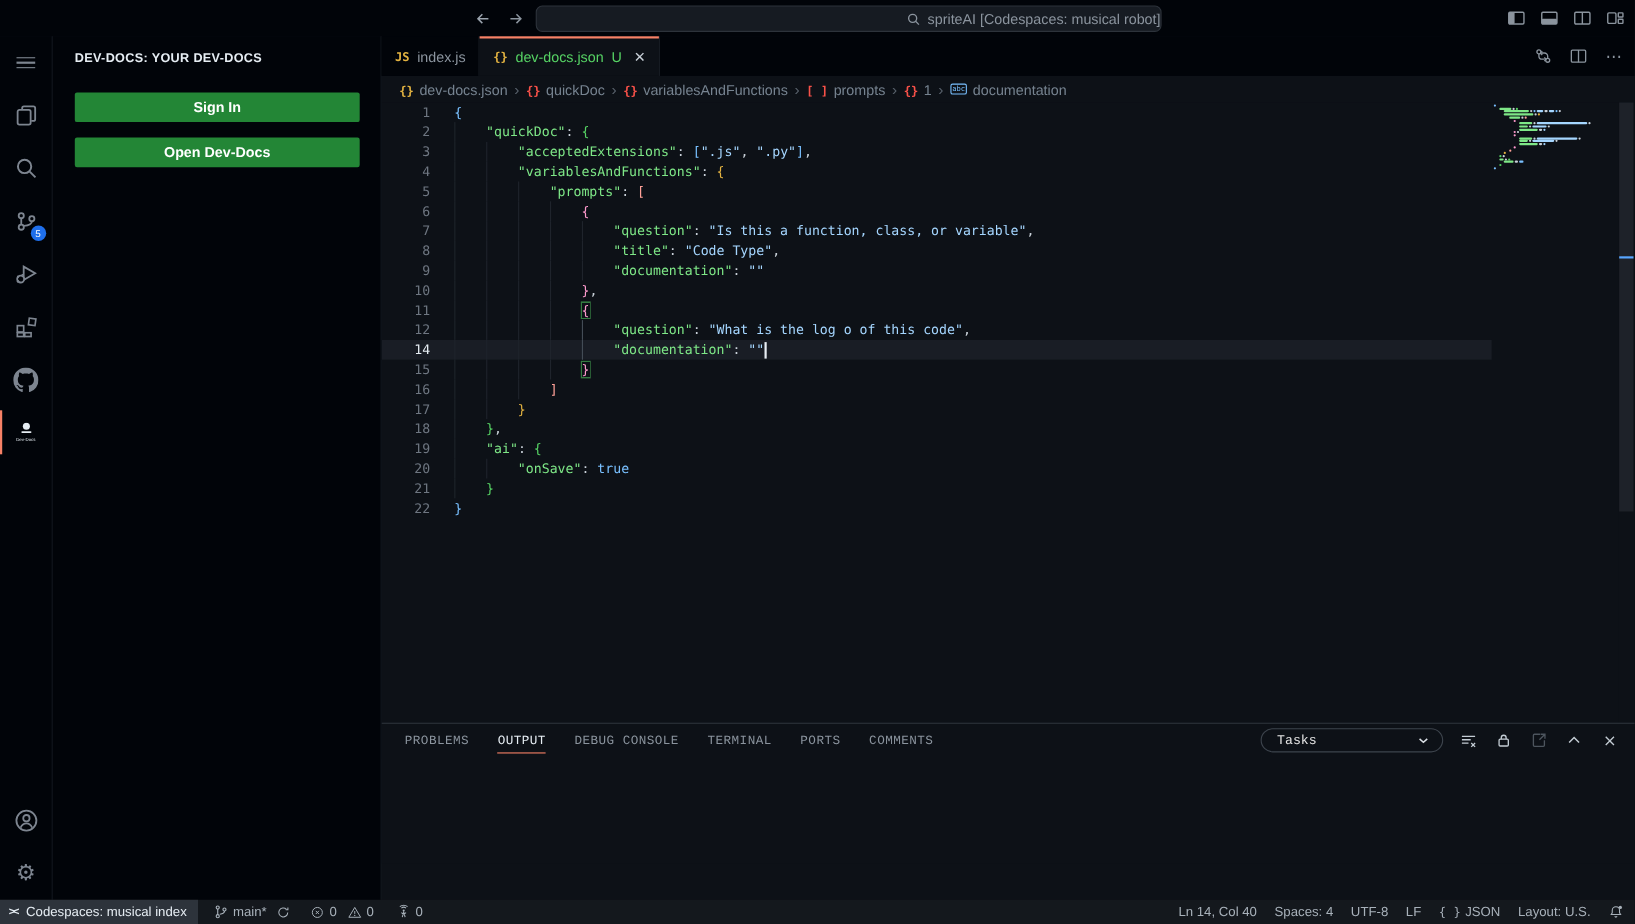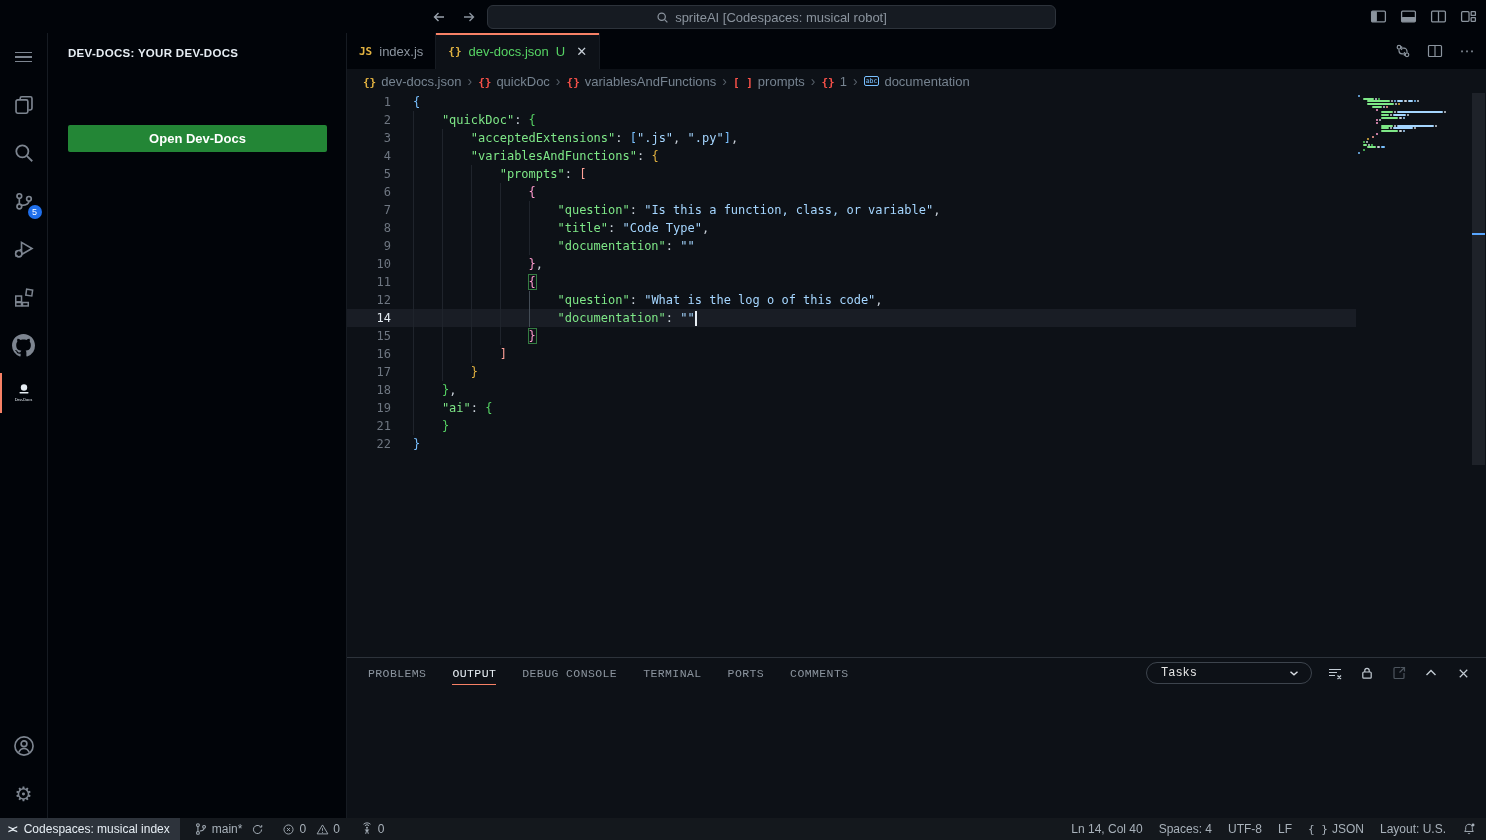--- a/index.html
+++ b/index.html
@@ -6,21 +6,21 @@
   html,body { width:1486px; height:840px; overflow:hidden; background:#0d1117;
     font-family:"Liberation Sans", sans-serif; }
   .mono { font-family:"DejaVu Sans Mono", monospace; }
 
   
   .titlebar { position:absolute; left:0; top:0; width:1486px; height:33px; background:#010409;
     display:flex; align-items:center; }
   .nav-arrows { position:absolute; left:430px; top:0; height:33px; display:flex; align-items:center; gap:12px; }
   .nav-btn { width:18px; height:18px; display:flex; align-items:center; justify-content:center; color:#8b949e; }
   .searchbox { position:absolute; left:487px; top:5px; width:569px; height:24px; background:#161b22;
-    border:1px solid #2d333b; border-radius:6px; display:flex; align-items:center; justify-content:center;
+    border:1px solid #2d333b; border-radius:6px; display:flex; align-items:center; justify-content:flex-end;
     gap:6px; color:#8b949e; font-size:13px; }
   .layout-controls { position:absolute; right:8px; top:0; height:33px; display:flex; align-items:center; gap:10px; }
   .lc-icon { width:20px; height:20px; display:flex; align-items:center; justify-content:center; }
 
   
   .activitybar { position:absolute; left:0; top:33px; width:48px; height:785px; background:#010409;
     border-right:1px solid #161b22; display:flex; flex-direction:column; align-items:center; }
   .act-item { position:relative; width:48px; height:48px; display:flex; flex-direction:column;
     align-items:center; justify-content:center; color:#7d8590; cursor:pointer; }
   .act-item.active { color:#e6edf3; }
@@ -242,20 +242,21 @@
         </svg>
       </span>
     </div>
     <div class="act-item">
       <span><span class="gear-glyph">⚙</span></span>
     </div>
   </nav>
 
 <aside class="sidebar">
   <div class="sidebar-title">DEV-DOCS: YOUR DEV-DOCS</div>
+  <button class="green-btn" style="top:51px;">Sign In</button>
   <button class="green-btn" style="top:92px;">Open Dev-Docs</button>
 </aside>
 
 <section class="editor-region">
   <div class="tabbar" id="tabbar">
     <div class="tab">
         <span class="ficon mono" style="color:#e3b341">JS</span>
         <span>index.js</span>
       </div>
       <div class="tab active">
@@ -327,20 +328,21 @@
         <div class="code-line"><span class="lnum">9</span><span class="chunk"></span><span class="chunk"></span><span class="chunk"></span><span class="chunk"></span><span class="chunk"></span><span class="tk-k">"documentation"</span><span class="tk-p">: </span><span class="tk-s">""</span></div>
         <div class="code-line"><span class="lnum">10</span><span class="chunk"></span><span class="chunk"></span><span class="chunk"></span><span class="chunk"></span><span class="tk-b5">}</span><span class="tk-p">,</span></div>
         <div class="code-line"><span class="lnum">11</span><span class="chunk"></span><span class="chunk"></span><span class="chunk"></span><span class="chunk"></span><span class="tk-bm">{</span></div>
         <div class="code-line"><span class="lnum">12</span><span class="chunk"></span><span class="chunk"></span><span class="chunk"></span><span class="chunk"></span><span class="chunk guide-active"></span><span class="tk-k">"question"</span><span class="tk-p">: </span><span class="tk-s">"What is the log o of this code"</span><span class="tk-p">,</span></div>
         <div class="code-line current"><span class="lnum">14</span><span class="chunk"></span><span class="chunk"></span><span class="chunk"></span><span class="chunk"></span><span class="chunk guide-active"></span><span class="tk-k">"documentation"</span><span class="tk-p">: </span><span class="tk-s">""</span><span class="cursor"></span></div>
         <div class="code-line"><span class="lnum">15</span><span class="chunk"></span><span class="chunk"></span><span class="chunk"></span><span class="chunk"></span><span class="tk-bm">}</span></div>
         <div class="code-line"><span class="lnum">16</span><span class="chunk"></span><span class="chunk"></span><span class="chunk"></span><span class="tk-b4">]</span></div>
         <div class="code-line"><span class="lnum">17</span><span class="chunk"></span><span class="chunk"></span><span class="tk-b3">}</span></div>
         <div class="code-line"><span class="lnum">18</span><span class="chunk"></span><span class="tk-b2">}</span><span class="tk-p">,</span></div>
         <div class="code-line"><span class="lnum">19</span><span class="chunk"></span><span class="tk-k">"ai"</span><span class="tk-p">: </span><span class="tk-b2">{</span></div>
+        <div class="code-line"><span class="lnum">20</span><span class="chunk"></span><span class="chunk"></span><span class="tk-k">"onSave"</span><span class="tk-p">: </span><span class="tk-t">true</span></div>
         <div class="code-line"><span class="lnum">21</span><span class="chunk"></span><span class="tk-b2">}</span></div>
         <div class="code-line"><span class="lnum">22</span><span class="tk-b1">}</span></div>
       </div>
     <div class="minimap" id="minimap">
         <div class="mm-line" style="top: 2px; left: 2px;">
           <span class="mm-seg" style="width: 2px; background: rgb(121, 192, 255);"></span>
         </div>
         <div class="mm-line" style="top: 4.7px; left: 6.6px;">
           <span class="mm-seg" style="width: 11.5px; background: rgb(126, 231, 135);"></span>
           <span class="mm-seg" style="width: 2.3px; background: rgb(201, 209, 217);"></span>

